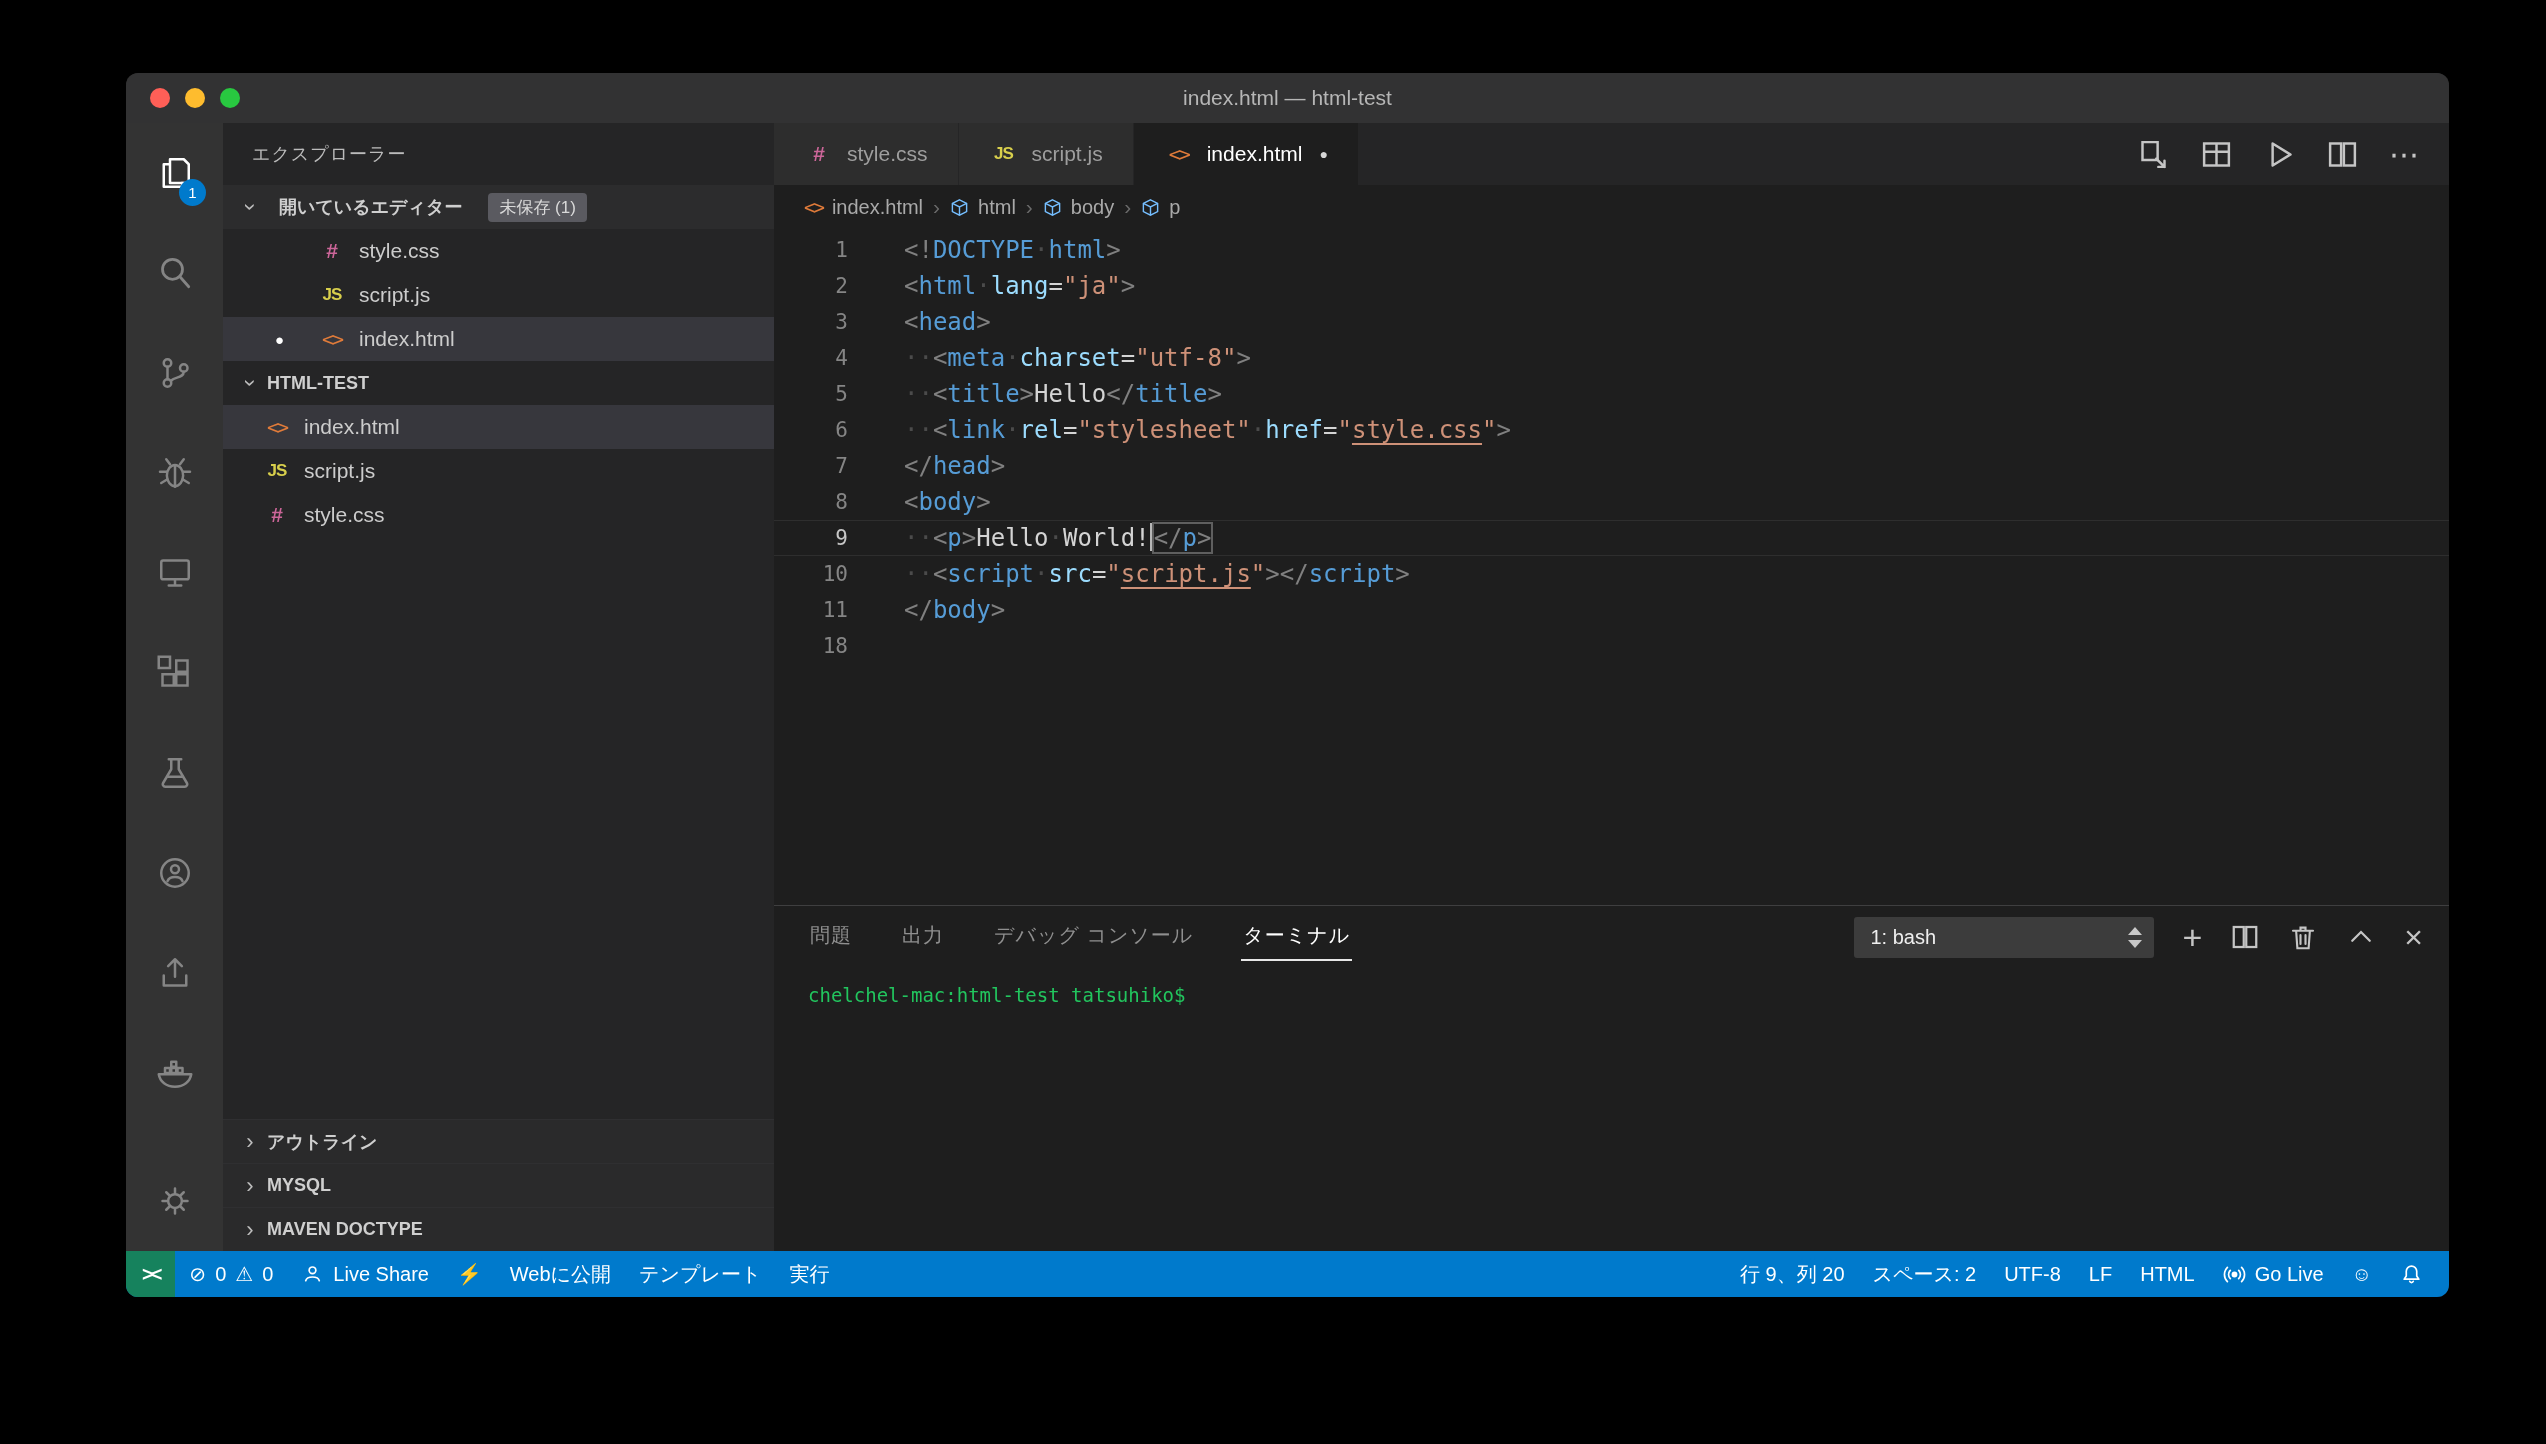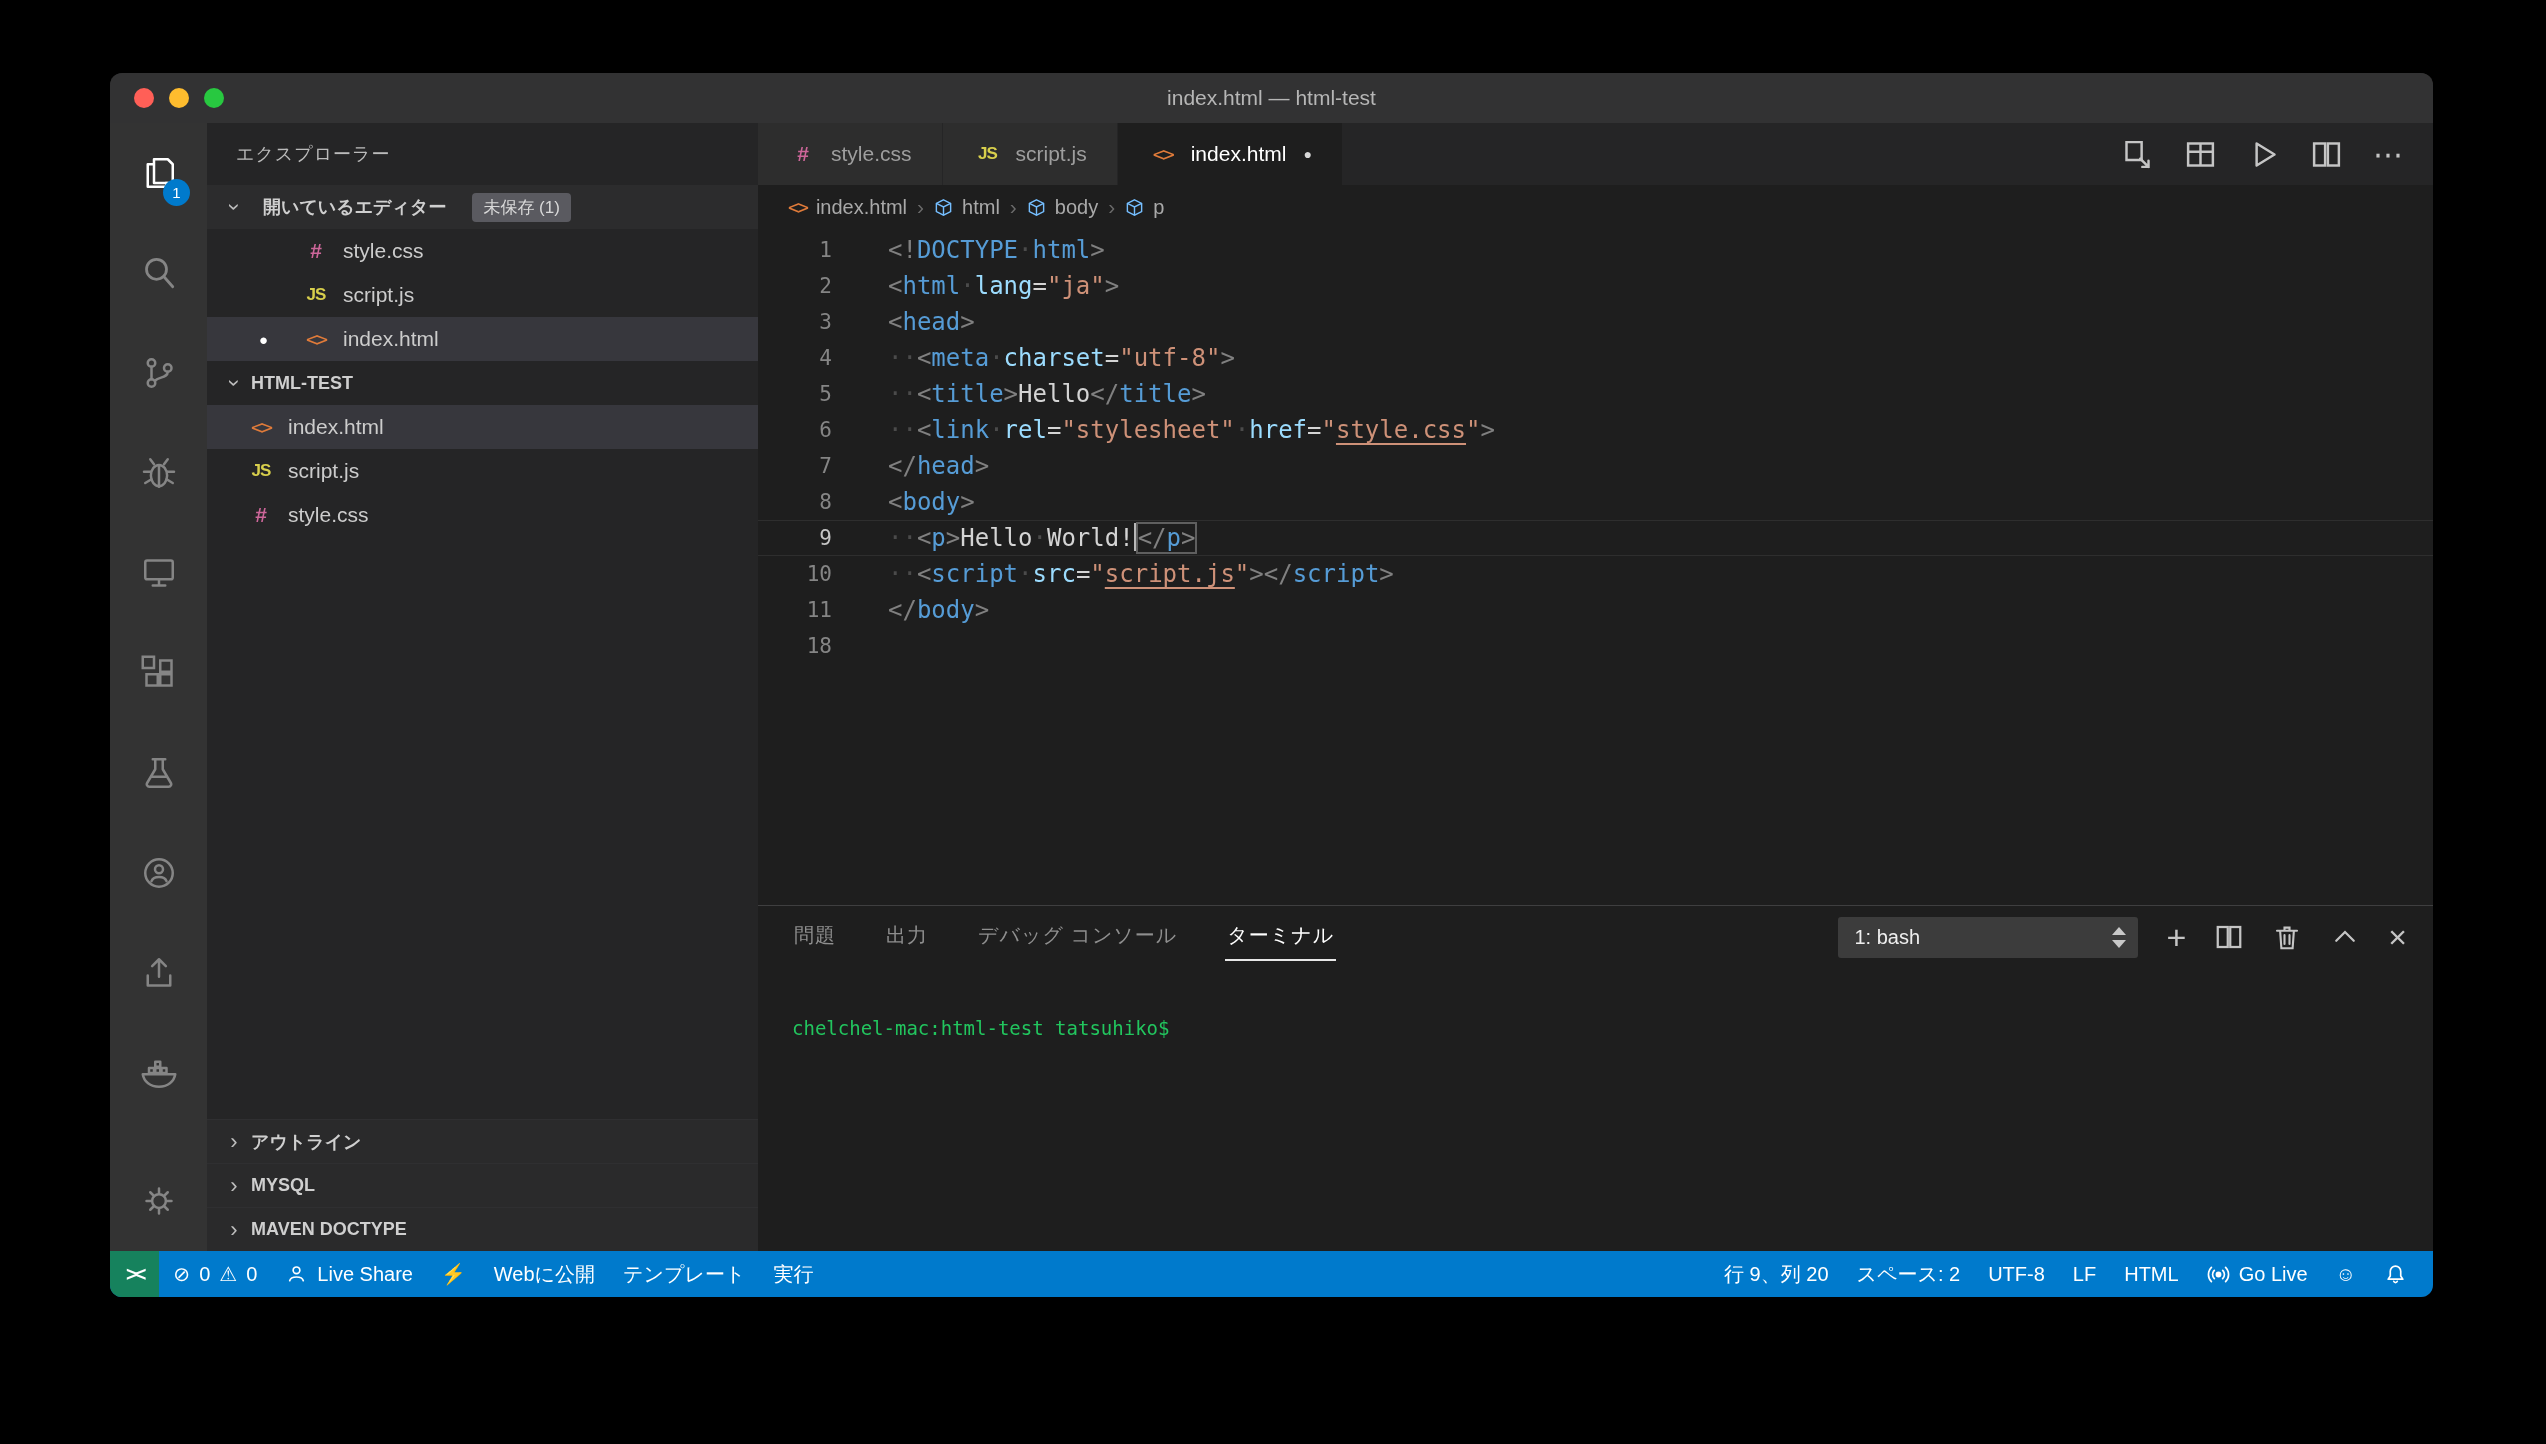--- a/index.html
+++ b/index.html
@@ -1,18 +1,18 @@
 <!DOCTYPE html>
 <html><head>
 <meta charset="utf-8">
 <style>
   * { margin:0; padding:0; box-sizing:border-box; }
   html,body { width:2546px; height:1444px; background:#000; font-family:"Liberation Sans", sans-serif; overflow:hidden; }
 
-  .window { position:absolute; left:110px; top:73px; width:2323px; height:1224px; background:#1e1e1e;
+  .window { position:absolute; left:126px; top:73px; width:2323px; height:1224px; background:#1e1e1e;
             border-radius:12px; overflow:hidden; display:flex; flex-direction:column; box-shadow:0 40px 120px rgba(0,0,0,.7); }
 
   
   .titlebar { height:50px; flex:none; background:#323233; position:relative; display:flex; align-items:center; justify-content:center; }
   .titlebar .title { color:#b6b6b6; font-size:21px; }
   .lights { position:absolute; left:24px; top:0; height:100%; display:flex; align-items:center; gap:15px; }
   .light { width:20px; height:20px; border-radius:50%; }
   .light.red{ background:#ff5f57; } .light.yellow{ background:#febc2e; } .light.green{ background:#28c840; }
 
   .main { flex:1; display:flex; min-height:0; }
@@ -76,21 +76,21 @@
   .tk-p { color:#808080; } .tk-t { color:#569cd6; } .tk-a { color:#9cdcfe; } .tk-o { color:#d4d4d4; }
   .tk-v { color:#ce9178; } .tk-x { color:#d4d4d4; }
   .tk-vl { color:#ce9178; text-decoration:underline; text-underline-offset:5px; }
   .tk-ws { color:#4b4b4b; }
   .tk-cur { display:inline-block; width:0; border-left:2px solid #b8b8b8; height:28px; vertical-align:-5px; }
   .m-start { border:2px solid #5f5f5f; border-right:none; }
   .m-mid   { border-top:2px solid #5f5f5f; border-bottom:2px solid #5f5f5f; }
   .m-end   { border:2px solid #5f5f5f; border-left:none; }
 
   
-  .panel { height:346px; flex:none; border-top:1px solid #3f3f40; display:flex; flex-direction:column; background:#1e1e1e;gap:33px; }
+  .panel { height:346px; flex:none; border-top:1px solid #3f3f40; display:flex; flex-direction:column; background:#1e1e1e; }
   .panel-header { height:62px; flex:none; display:flex; align-items:center; padding:0 26px 0 34px; }
   .panel-tabs { display:flex; gap:46px; }
   .ptab { font-size:20px; color:#8f8f8f; letter-spacing:1px; padding:8px 2px 10px; border-bottom:2px solid transparent; cursor:pointer; }
   .ptab.active { color:#ffffff; border-bottom-color:#e7e7e7; }
   .panel-controls { margin-left:auto; display:flex; align-items:center; gap:28px; color:#c5c5c5; }
   .term-select { width:300px; height:41px; background:#3c3c3c; border-radius:3px; display:flex; align-items:center;
                  justify-content:space-between; padding:0 12px 0 16px; color:#efefef; font-size:20px; cursor:pointer; }
   .sel-arrows { display:flex; flex-direction:column; align-items:center; gap:5px; }
   .tri-up { width:0; height:0; border-left:7px solid transparent; border-right:7px solid transparent; border-bottom:8px solid #c9c9c9; }
   .tri-down { width:0; height:0; border-left:7px solid transparent; border-right:7px solid transparent; border-top:8px solid #c9c9c9; }

